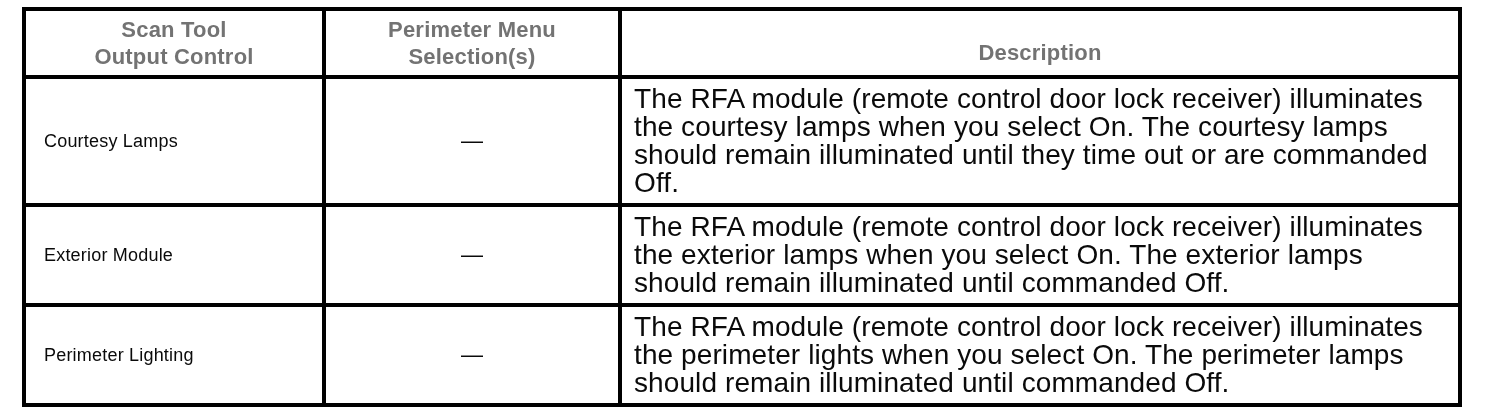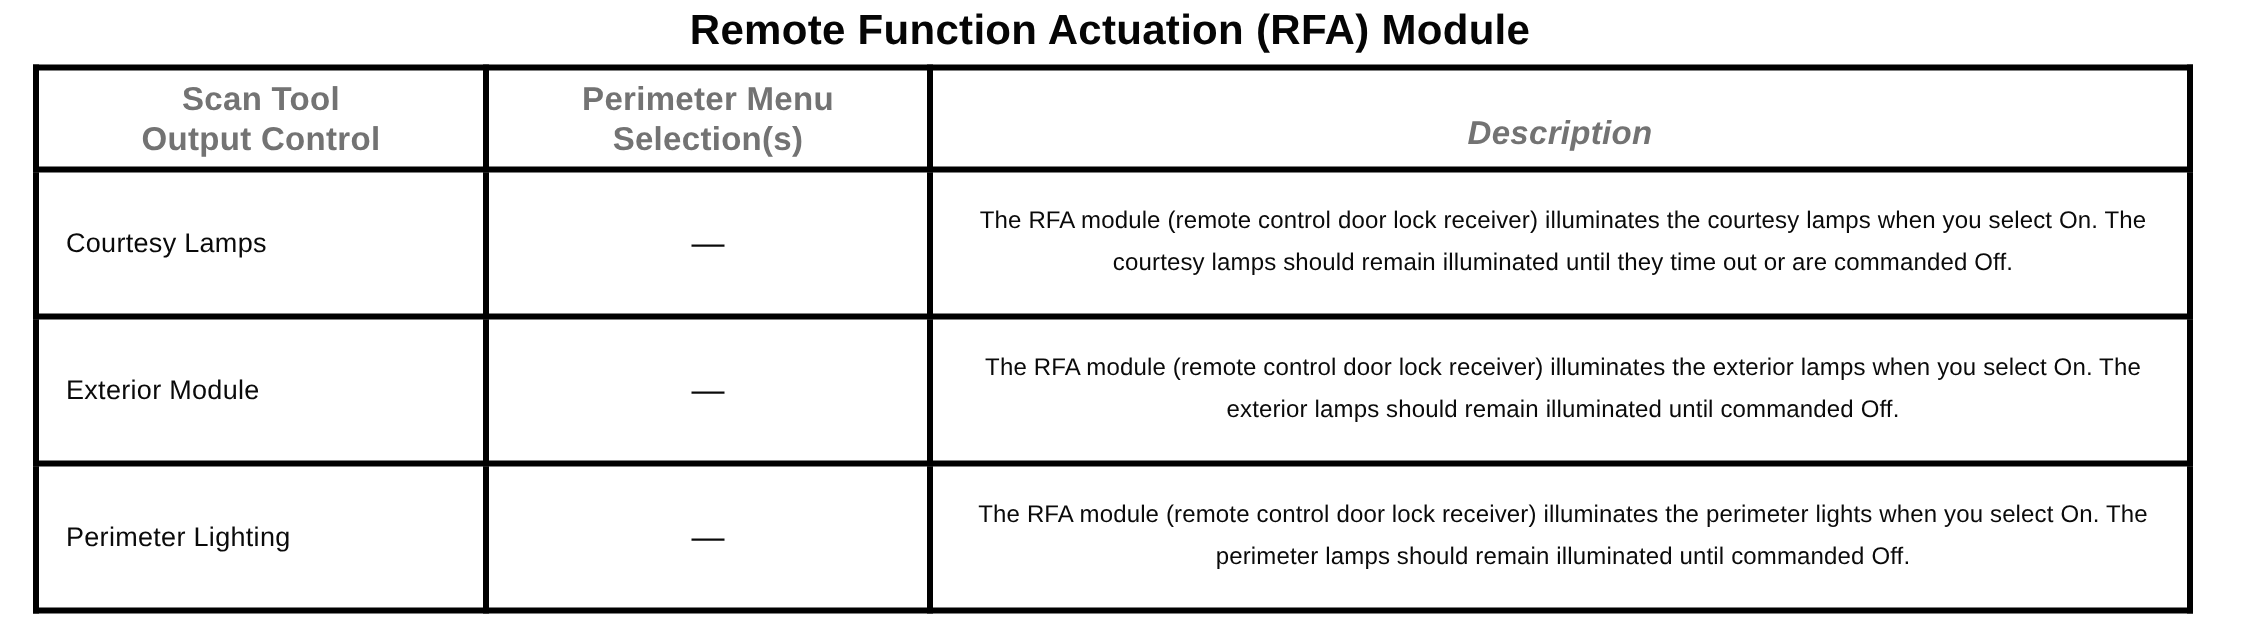--- a/index.html
+++ b/index.html
@@ -53,54 +53,52 @@
     white-space: pre-line;
     line-height: 1.25;
     letter-spacing: 0.2px;
     padding: 2px 6px;
     color: #737373;
   }
   th.hdr-desc {
     vertical-align: bottom;
     padding-bottom: 9px;
     white-space: normal;
-    font-style: italic;
   }
   td.cell-control {
     font-size: 18px;
     text-align: left;
     vertical-align: middle;
     padding-left: 18px;
     padding-right: 6px;
     letter-spacing: 0.2px;
   }
   td.cell-menu {
     font-size: 22px;
     text-align: center;
     vertical-align: middle;
   }
   td.cell-desc {
-    font-size: 16px;
-    text-align: center;
+    font-size: 28px;
+    text-align: left;
     vertical-align: middle;
     line-height: 28px;
     padding: 6px 8px 6px 12px;
     letter-spacing: 0.1px;
   }
   td.cell-desc .desc-text {
     display: block;
     max-width: 825px;
   }
 </style>
 </head>
 <body>
 
 <div class="page">
 
-  <h1 class="doc-title">Remote Function Actuation (RFA) Module</h1>
 
   <table class="rfa-table">
     <colgroup>
       <col class="c1">
       <col class="c2">
       <col class="c3">
     </colgroup>
     <thead>
       <tr class="header-row">
         <th class="hdr">Scan Tool

